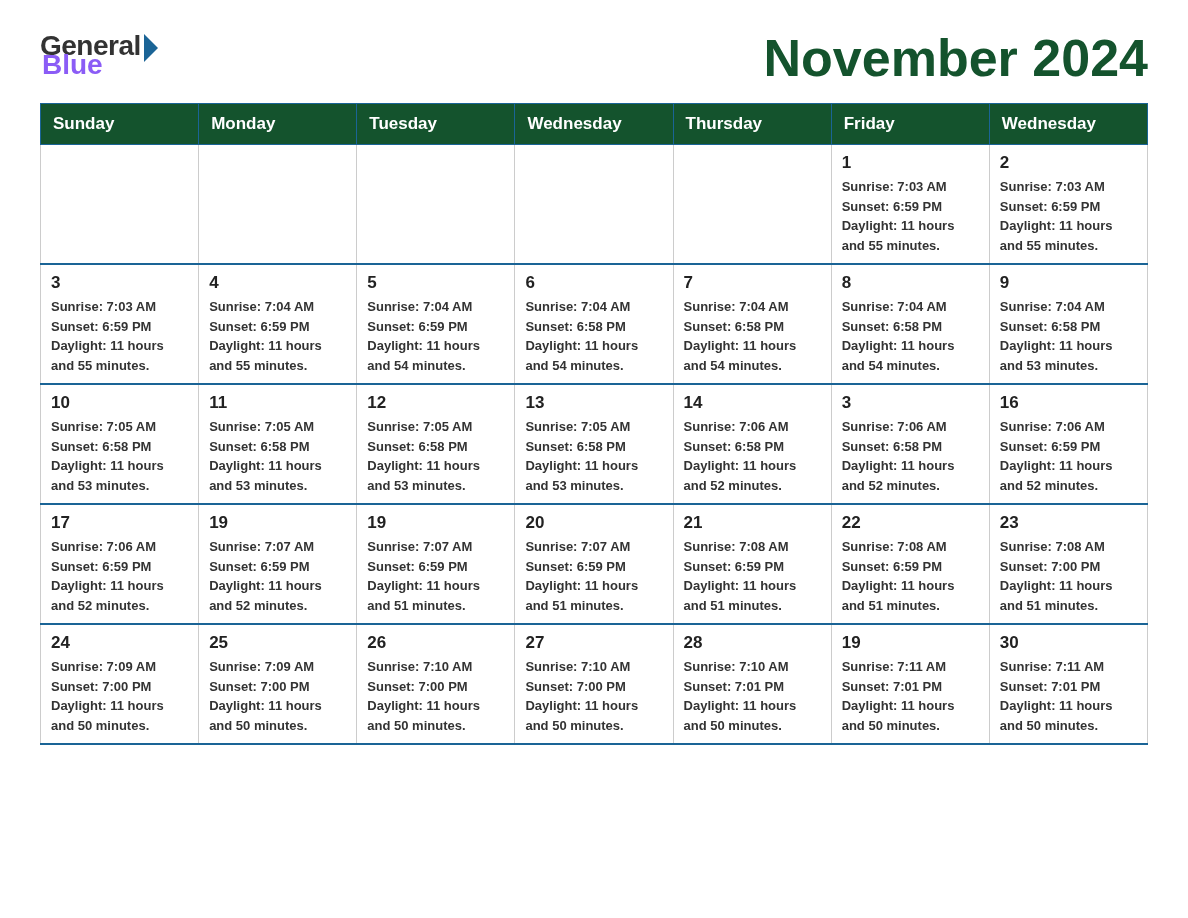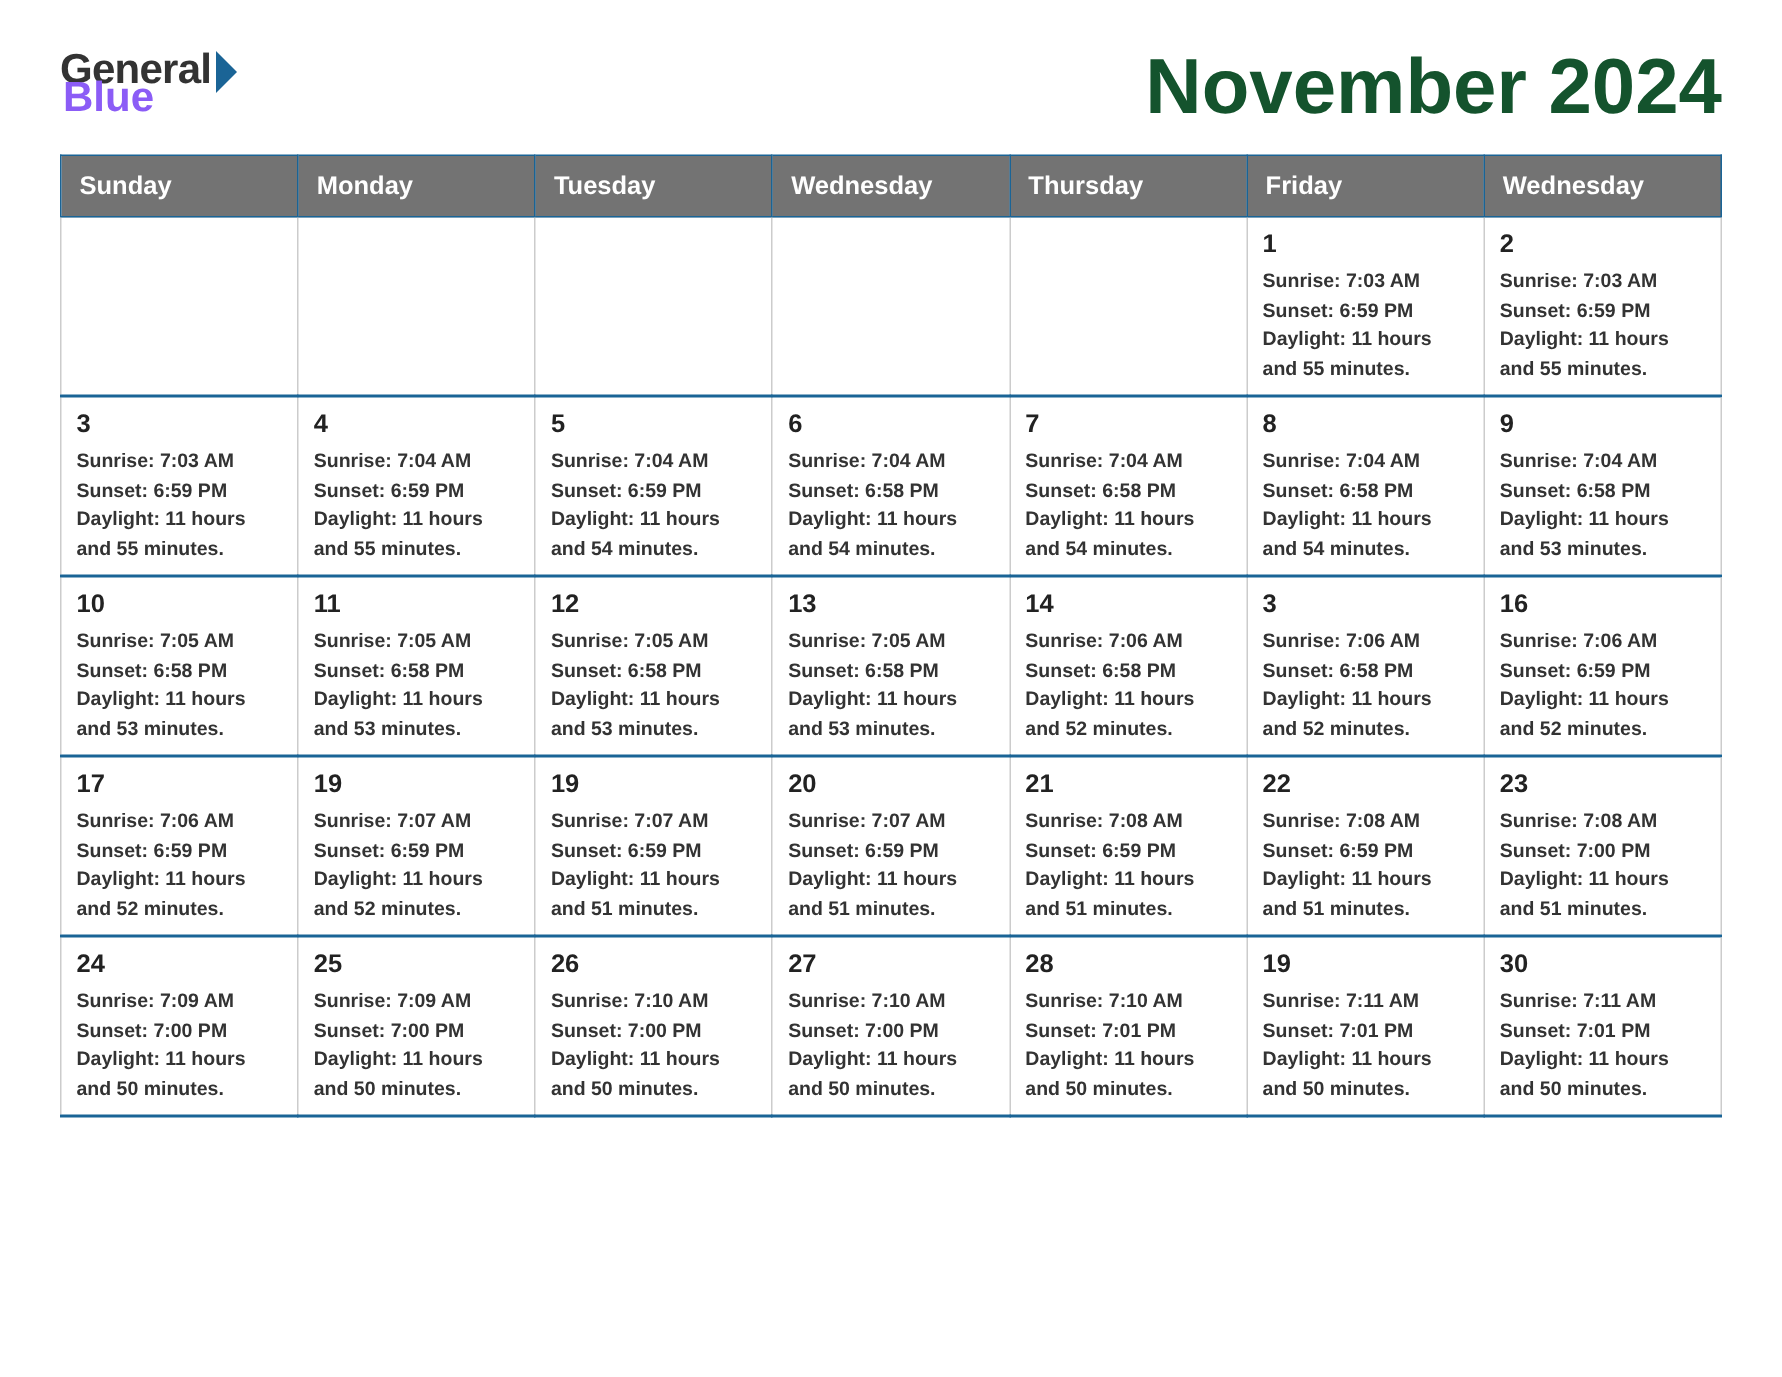--- a/index.html
+++ b/index.html
@@ -51,21 +51,21 @@
       font-size: 22px;
       color: #333;
       margin-top: 4px;
     }
     .calendar {
       width: 100%;
       border-collapse: collapse;
       margin-top: 16px;
     }
     .calendar thead th {
-      background-color: #737373;
+      background-color: #14532d;
       color: #fff;
       font-size: 17px;
       font-weight: bold;
       padding: 10px 12px;
       text-align: left;
       border: 1px solid #1a6496;
     }
     .calendar tbody td {
       border: 1px solid #ccc;
       vertical-align: top;

